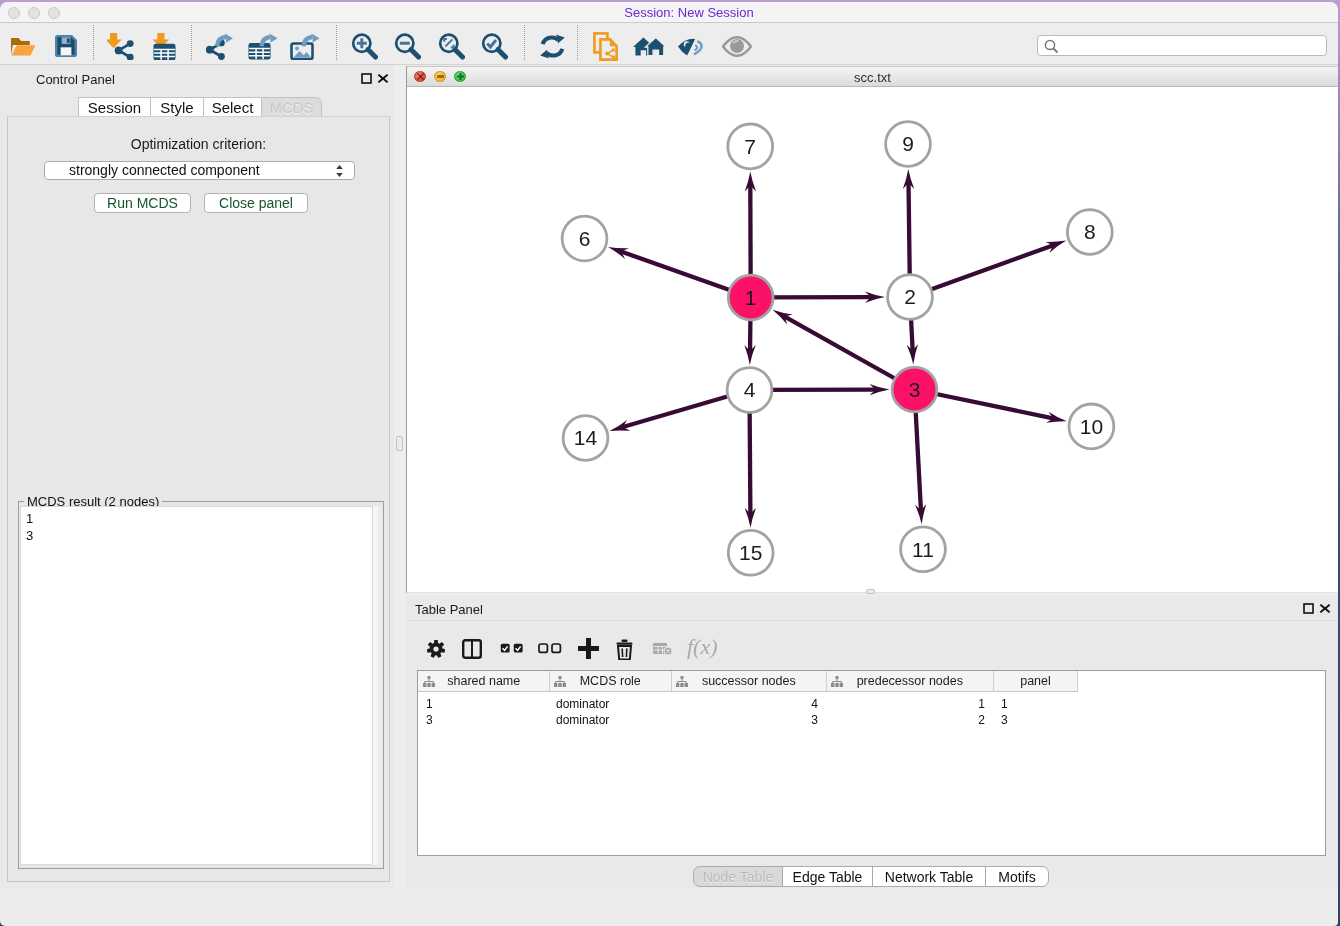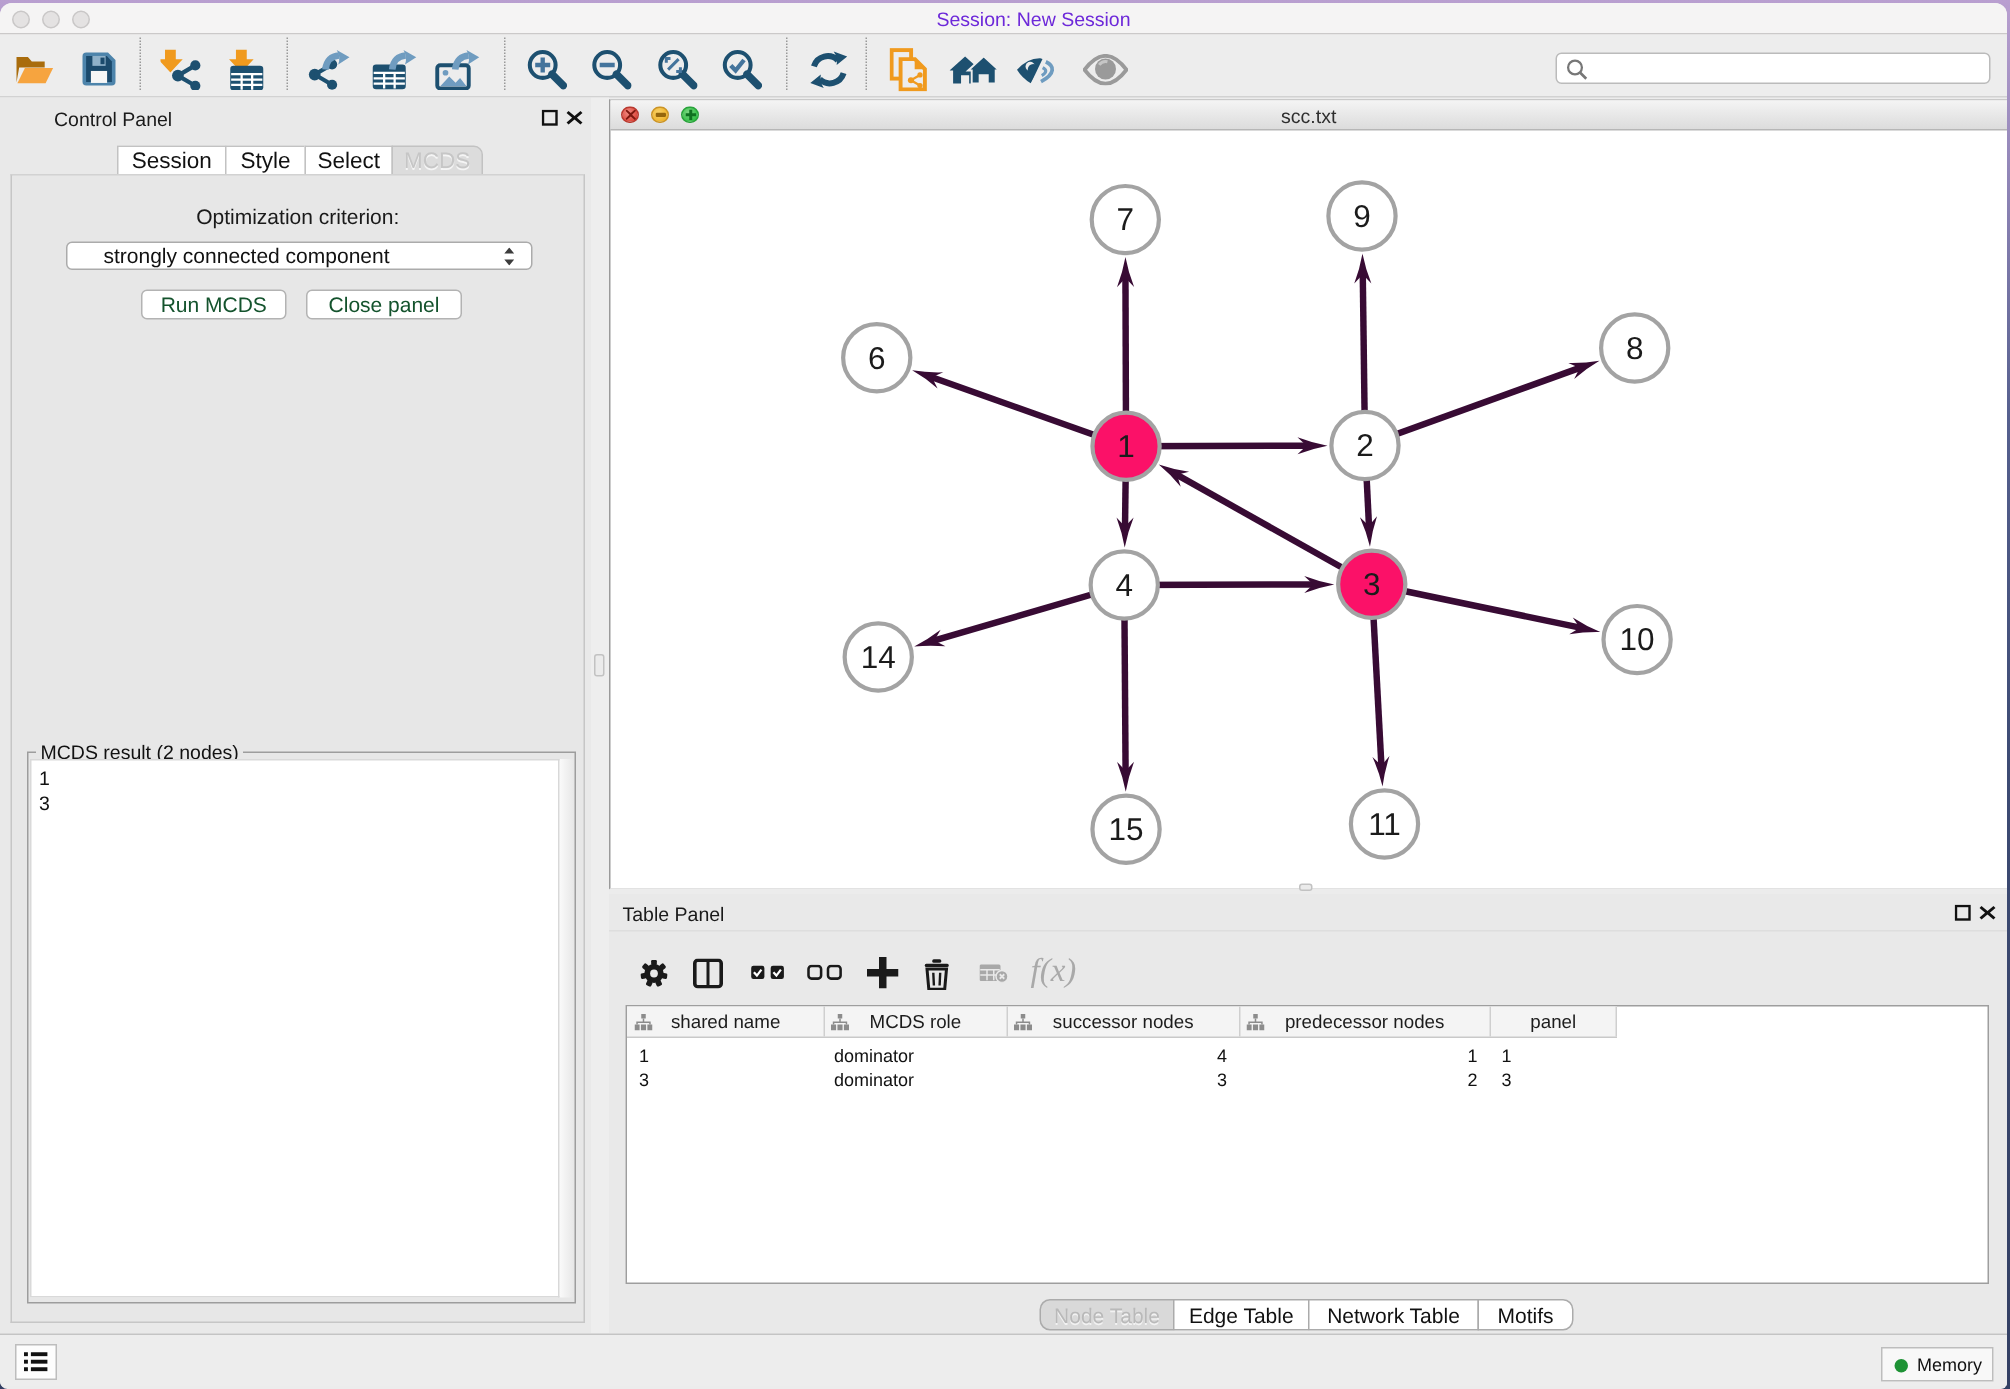--- a/index.html
+++ b/index.html
@@ -482,31 +482,13 @@
         </div>
     </div>
     <div class="tabs2">
       <div class="tab2 sel" style="left:0; width:90px; border-radius:7px 0 0 7px">Node Table</div>
       <div class="tab2" style="left:89px; width:91px">Edge Table</div>
       <div class="tab2" style="left:179px; width:114px">Network Table</div>
       <div class="tab2" style="left:292px; width:64px; border-radius:0 7px 7px 0">Motifs</div>
     </div>
   </div>
 
-  <div class="statusbar">
-    <div class="listbtn">
-      <svg class="icon" style="left:5px;top:4px" width="16" height="14" viewBox="0 0 16 14">
-        <g fill="#111">
-            <rect x="0" y="0.5" width="2.6" height="2.6"></rect>
-            <rect x="0" y="5.5" width="2.6" height="2.6"></rect>
-            <rect x="0" y="10.5" width="2.6" height="2.6"></rect>
-            <rect x="4.6" y="0.5" width="11" height="2.6"></rect>
-            <rect x="4.6" y="5.5" width="11" height="2.6"></rect>
-            <rect x="4.6" y="10.5" width="11" height="2.6"></rect>
-          </g>
-      </svg>
-    </div>
-    <div class="membtn">
-        <div class="memdot"></div>
-        <span style="position:absolute;left:23px;top:4px">Memory</span>
-      </div>
-  </div>
 </div>
 
 </body></html>

